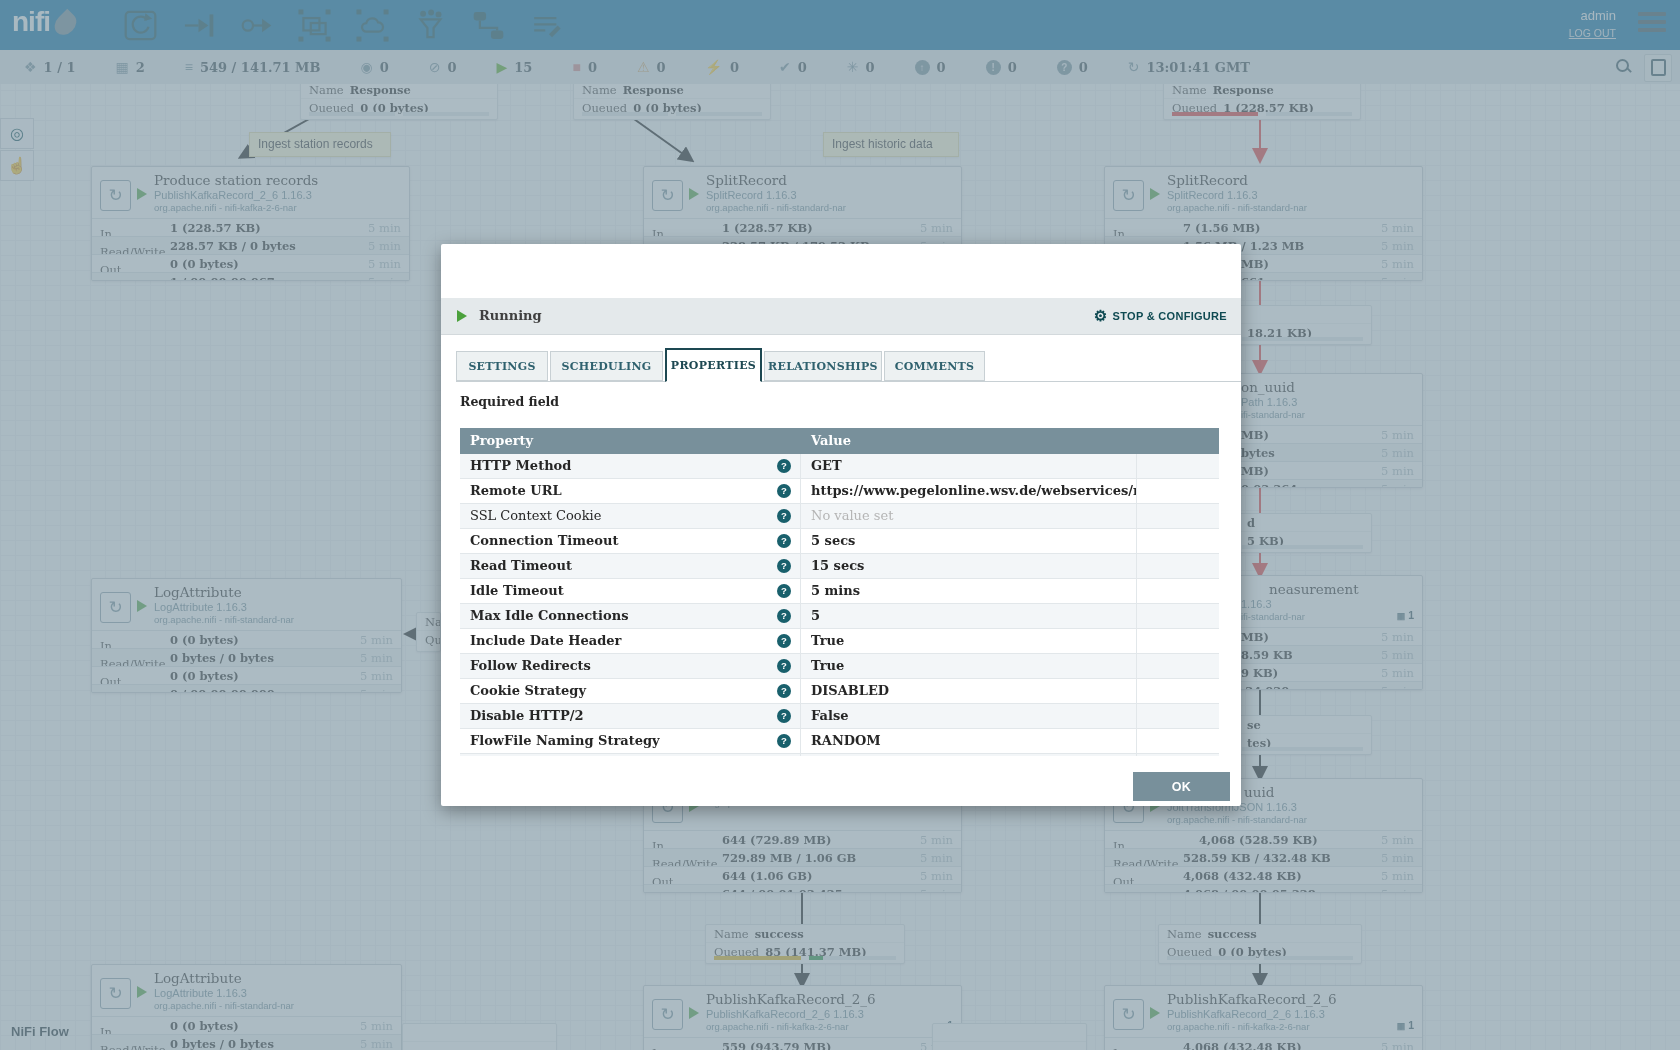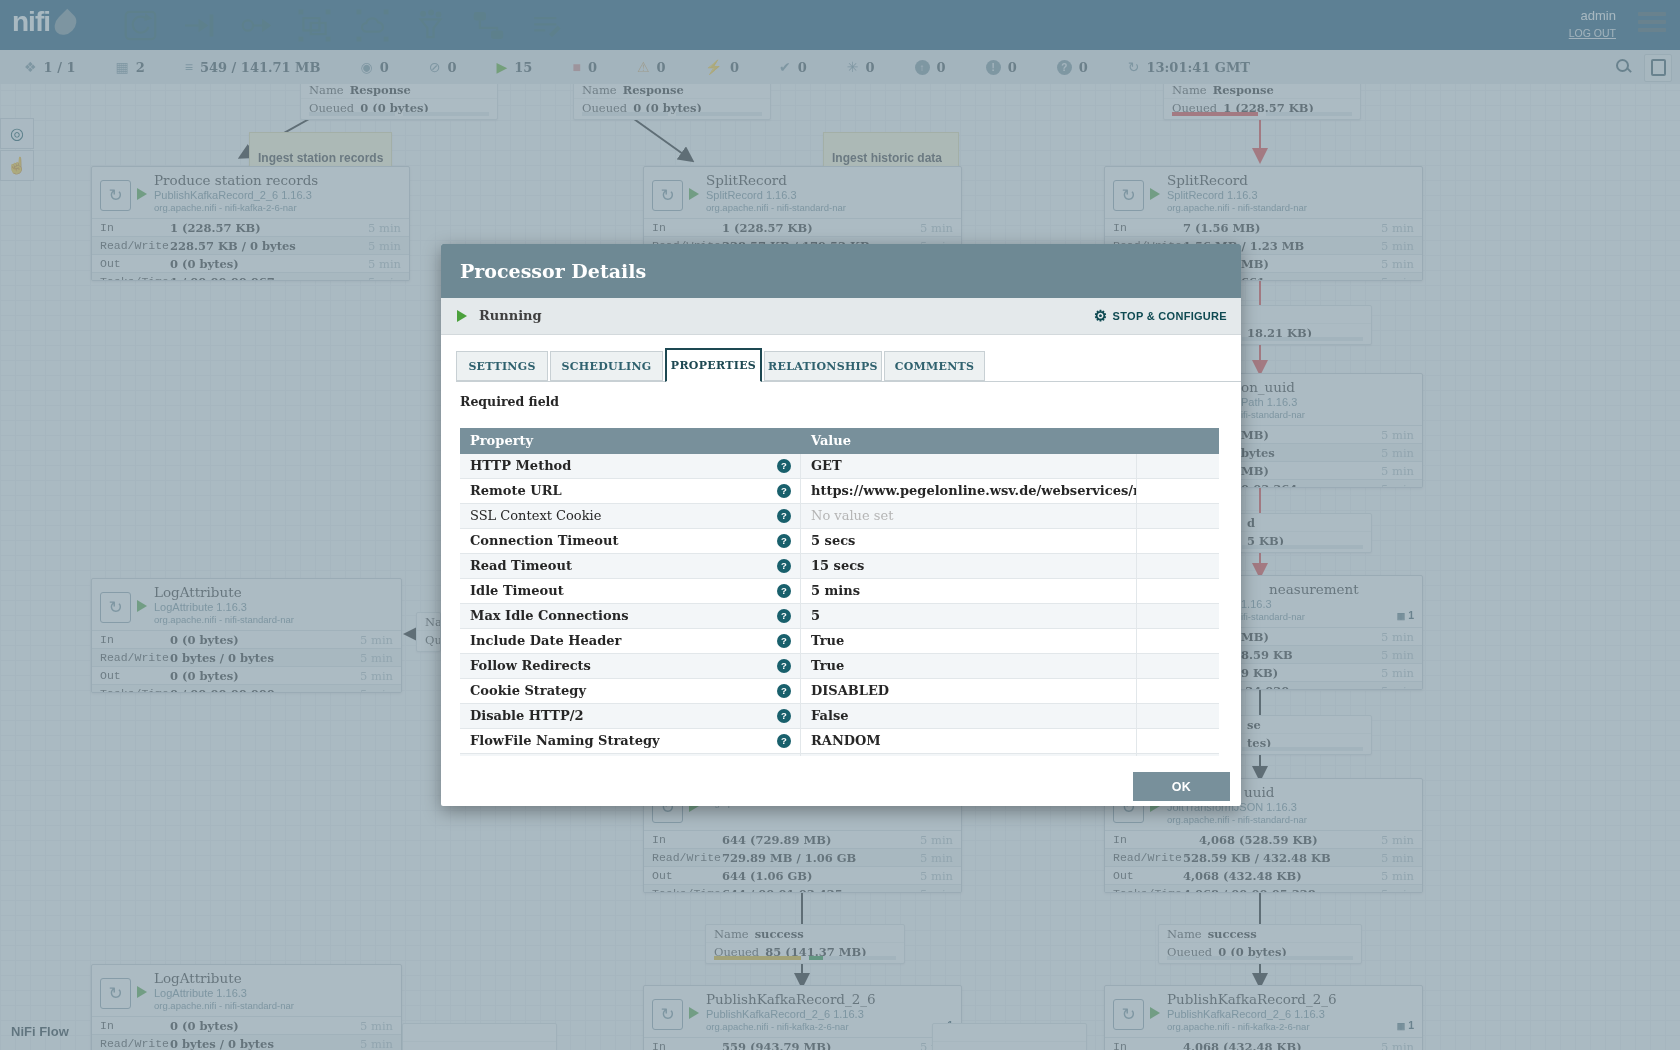--- a/index.html
+++ b/index.html
@@ -19,47 +19,47 @@
   .run-tri{position:absolute;left:45px;top:16px;width:0;height:0;border-left:10px solid #4ba13c;
     border-top:6px solid transparent;border-bottom:6px solid transparent;}
   .proc-name{margin-top:5px;font-size:13.5px;color:#2b2b2b;white-space:nowrap;font-family:"DejaVu Serif",serif;}
   .proc-type{font-size:11px;color:#6f8b97;white-space:nowrap;margin-top:1px;}
   .proc-bundle{font-size:9.5px;color:#6f8b97;white-space:nowrap;margin-top:1px;}
   .proc-badge{position:absolute;right:8px;top:33px;font-size:10.5px;color:#31505c;font-weight:bold;}
   .proc-badge .bdg-ic{font-size:9px;margin-right:3px;color:#52707b;}
   .stat-row{position:relative;height:17px;border-top:1px solid #dde3e6;font-size:11.5px;font-family:"DejaVu Serif",serif;}
   .proc-stats .stat-row:nth-child(odd){background:#fdfefe;}
   .proc-stats .stat-row:nth-child(even){background:#f1f5f6;}
-  .s-l{position:absolute;left:8px;top:2px;color:#404040;font-family:Liberation Mono, monospace;}
+  .s-l{position:absolute;left:8px;top:8px;color:#404040;}
   .s-v{position:absolute;top:2px;font-weight:bold;color:#222;white-space:nowrap;}
   .s-t{position:absolute;right:8px;top:2px;color:#aebcc2;}
 
   .clabel{position:absolute;z-index:2;background:#fff;border:1px solid #d9dfe2;border-radius:2px;height:40px;
     overflow:hidden;box-shadow:0 1px 2px rgba(0,0,0,.07);box-sizing:border-box;}
   .cl-row{height:15px;padding:2px 8px 0;font-size:11.5px;white-space:nowrap;font-family:"DejaVu Serif",serif;}
   .cl-row:first-child{border-bottom:1px solid #eef1f2;}
   .cl-k{color:#444;margin-right:6px;}
   .cl-v{color:#1e1e1e;font-weight:bold;}
   .cl-bars{position:absolute;left:8px;right:8px;bottom:3px;height:4px;display:flex;gap:8px;}
   .cl-track{flex:1;background:#e4e9eb;position:relative;}
   .cl-fill{position:absolute;left:0;top:0;bottom:0;}
   .bt-red .cl-fill{width:100%;background:#e23535;}
   .bt-amber .cl-fill{width:100%;background:#e0b216;}
   .bt-green .cl-fill{width:16%;background:#1f8f3a;}
   .bt-gray .cl-fill{width:0;}
 
   .ylabel{position:absolute;z-index:2;height:23px;line-height:23px;background:#fff7d7;border:1px solid #e2d8a9;
-    font-size:12px;color:#333;padding:14px 8px;box-shadow:0 1px 2px rgba(0,0,0,.08);white-space:nowrap;font-weight:bold;}
+    font-size:12px;color:#333;padding:0 8px;box-shadow:0 1px 2px rgba(0,0,0,.08);white-space:nowrap;}
 
   .navbtn{position:absolute;left:0;width:34px;height:31px;background:#f7f9fa;border:1px solid #ccd4d8;
     color:#0b4a54;font-size:16px;text-align:center;line-height:30px;z-index:2;box-sizing:border-box;}
   .crumb{position:absolute;left:11px;top:1024px;font-size:13px;font-weight:bold;color:#16272e;z-index:2;}
 
   
-  #topbar{position:absolute;left:0;top:0;width:100%;height:50px;background:#0c4a6e;z-index:10;}
+  #topbar{position:absolute;left:0;top:0;width:100%;height:50px;background:#0369a1;z-index:10;}
   #logo{position:absolute;left:12px;top:6px;display:flex;align-items:center;}
   #logo .word{font-size:28px;font-weight:bold;color:#f4f8f9;letter-spacing:-1px;}
   #logo .drop{width:19px;height:24px;background:#6c8a96;border-radius:0 50% 50% 50%;transform:rotate(45deg);
     margin-left:6px;margin-top:4px;}
   #tools{position:absolute;left:122px;top:7px;display:flex;gap:21px;}
   .tool{width:37px;height:37px;display:inline-block;}
   .tool svg{width:37px;height:37px;}
   #userblk{position:absolute;right:64px;top:8px;text-align:right;}
   #user{font-size:13px;color:#eef3f5;}
   #logout{font-size:10.5px;color:#dbe4e8;text-decoration:underline;margin-top:4px;cursor:pointer;}
@@ -702,21 +702,20 @@
       <span class="sb-val">0</span>
     </div>
     <div class="sb-item">
       <span class="sb-ic">↻</span>
       <span class="sb-val">13:01:41 GMT</span>
     </div>
   </div>
 
 <div id="backdrop"></div>
 <div id="dialog">
-  <div id="dlg-header">Processor Details</div>
   <div id="dlg-status">
     <span class="run-tri"></span>
     <span id="dlg-state">Running</span>
     <span id="stopcfg">
       <span class="gear">⚙</span>
       <span>STOP &amp; CONFIGURE</span>
     </span>
   </div>
   <div id="dlg-tabs">
       <div class="tab" style="width: 92px;">SETTINGS</div>

